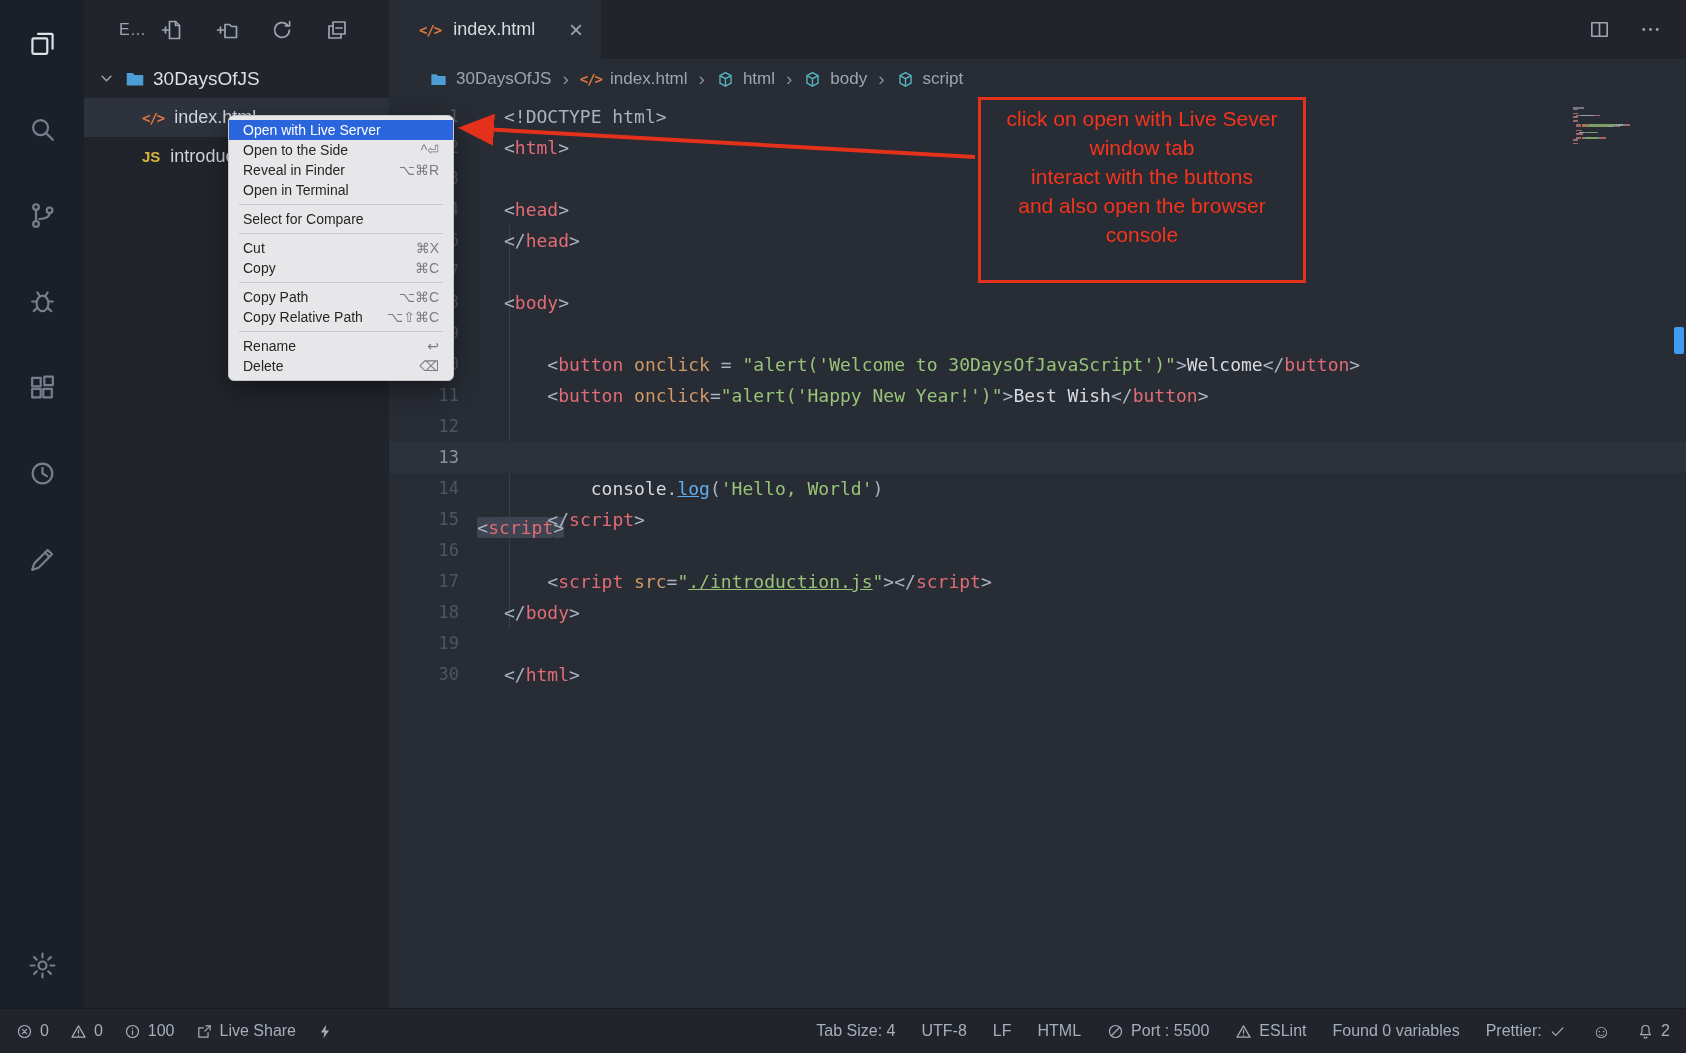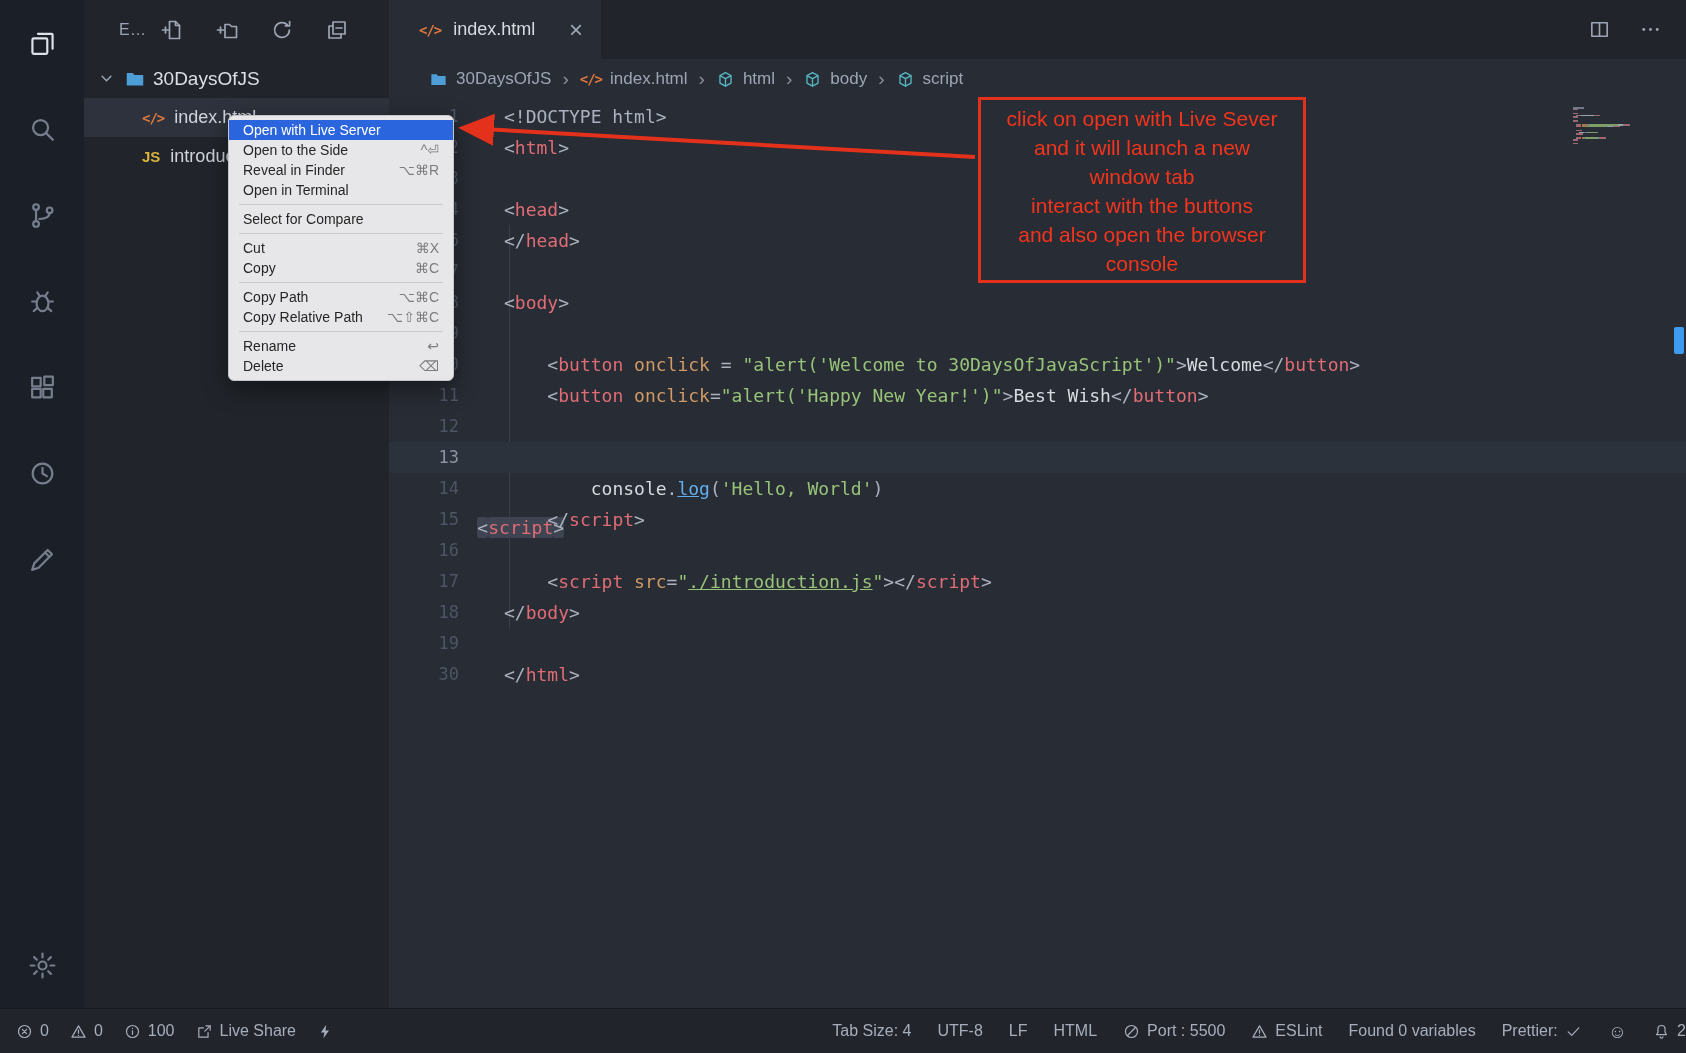--- a/index.html
+++ b/index.html
@@ -72,21 +72,21 @@
   .mm-line { height:1.9px; white-space:nowrap; }
   .mm-line span { display:inline-block; height:1.5px; vertical-align:top; }
   .overview-marker { position:absolute; right:2px; top:228px; width:10px; height:27px;
     background:#3f9bf0; border-radius:2px; }
 
   
   .statusbar { grid-row:2; grid-column:1/4; background:#21252b; border-top:1px solid #181a1f;
     display:flex; align-items:center; color:#a7aebb; font-size:16px; }
   .st-group { display:flex; align-items:center; height:100%; }
   #status-left { padding-left:16px; gap:21px; }
-  #status-right { margin-left:auto; padding-right:0; gap:26px; }
+  #status-right { margin-left:auto; padding-right:16px; gap:26px; }
   .st-item { display:flex; align-items:center; gap:7px; cursor:pointer; white-space:nowrap; }
   .st-item svg { width:17px; height:17px; }
   .smiley-glyph { font-size:19px; line-height:1; }
 
   
   .context-menu { position:absolute; left:228px; top:115px; width:226px; z-index:50;
     background:#e7e7e9; border:1px solid #c6c6c8; border-radius:6px; padding:4px 0;
     box-shadow:0 8px 24px rgba(0,0,0,.45); font-size:14px; color:#262626; }
   .menu-item { height:20px; display:flex; align-items:center; padding:0 14px 0 14px;
     cursor:pointer; }
@@ -518,21 +518,20 @@
         <span class="m-short">↩</span>
       </div>
       <div class="menu-item">
         <span class="m-label">Delete</span>
         <span class="m-short">⌫</span>
       </div>
     </div>
 
   <div class="annotation" id="annotation">
       <div>click on open with Live Sever</div>
-      <div>and it will launch a new</div>
       <div>window tab</div>
       <div>interact with the buttons</div>
       <div>and also open the browser</div>
       <div>console</div>
     </div>
 
   <svg class="arrow-overlay">
     <defs>
       <marker id="ah" markerWidth="10" markerHeight="9" refX="7.5" refY="4" orient="auto">
         <path d="M0 0 L9 4 L0 8 z" fill="#e4311c"></path>

